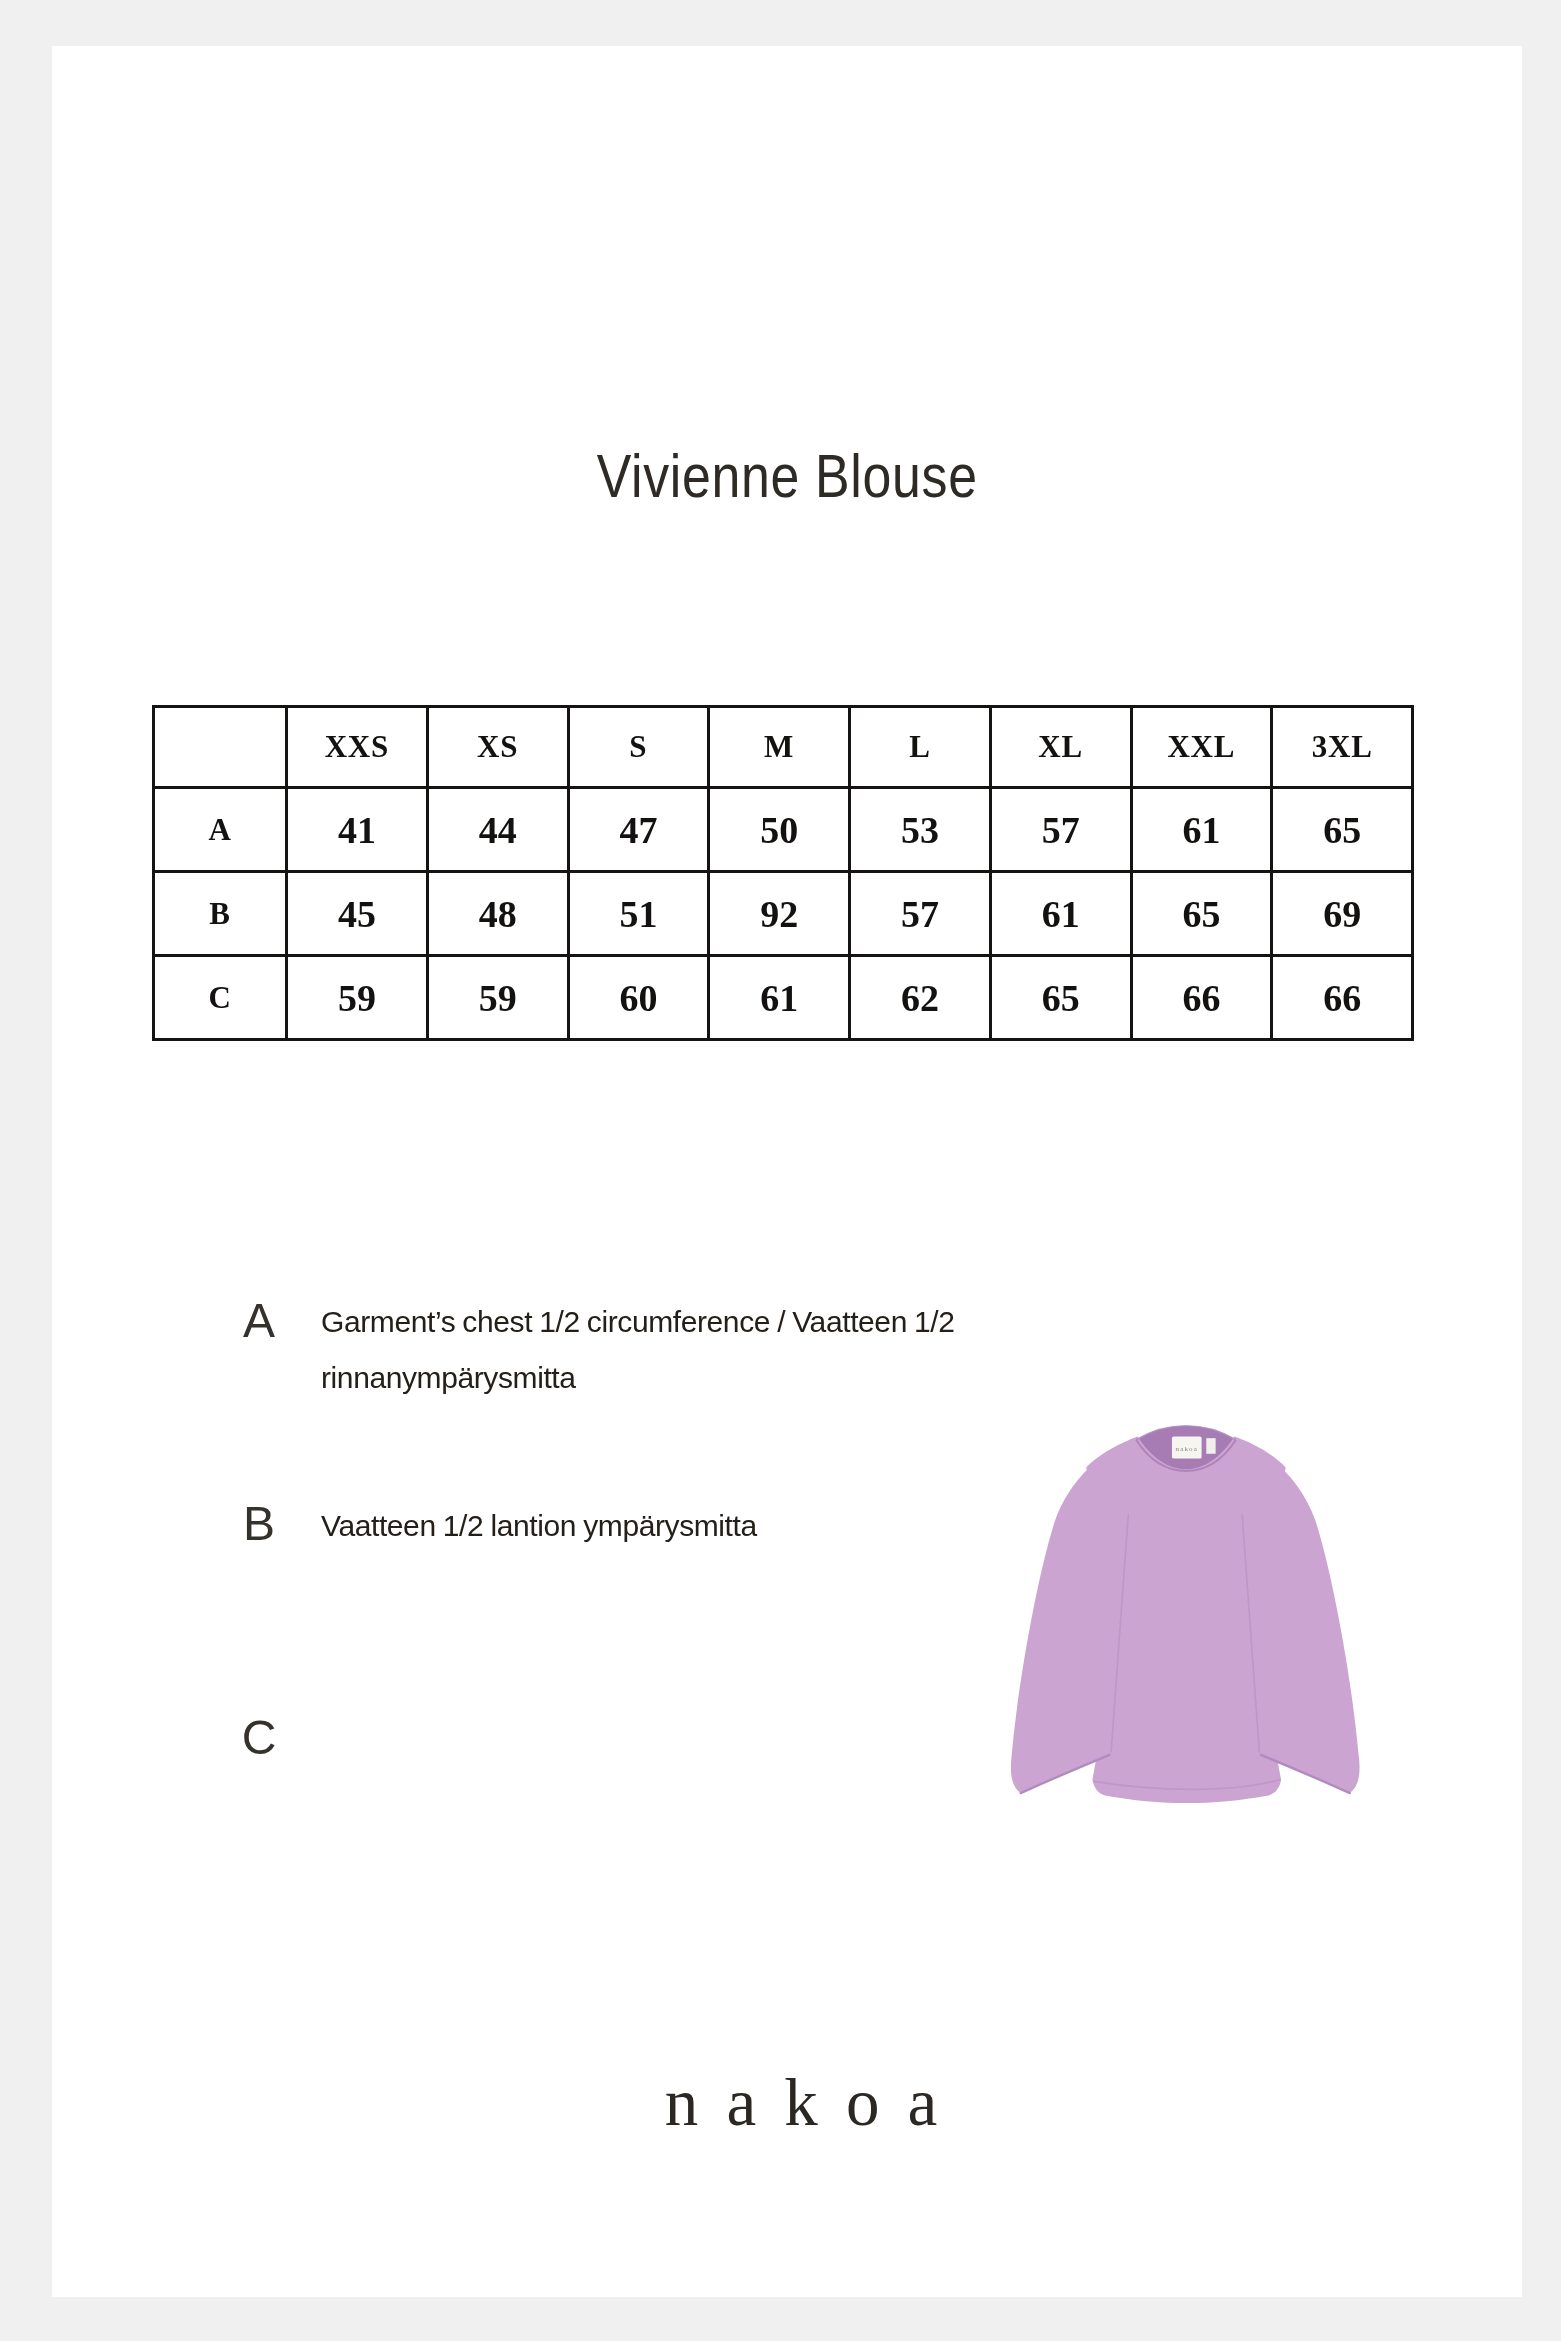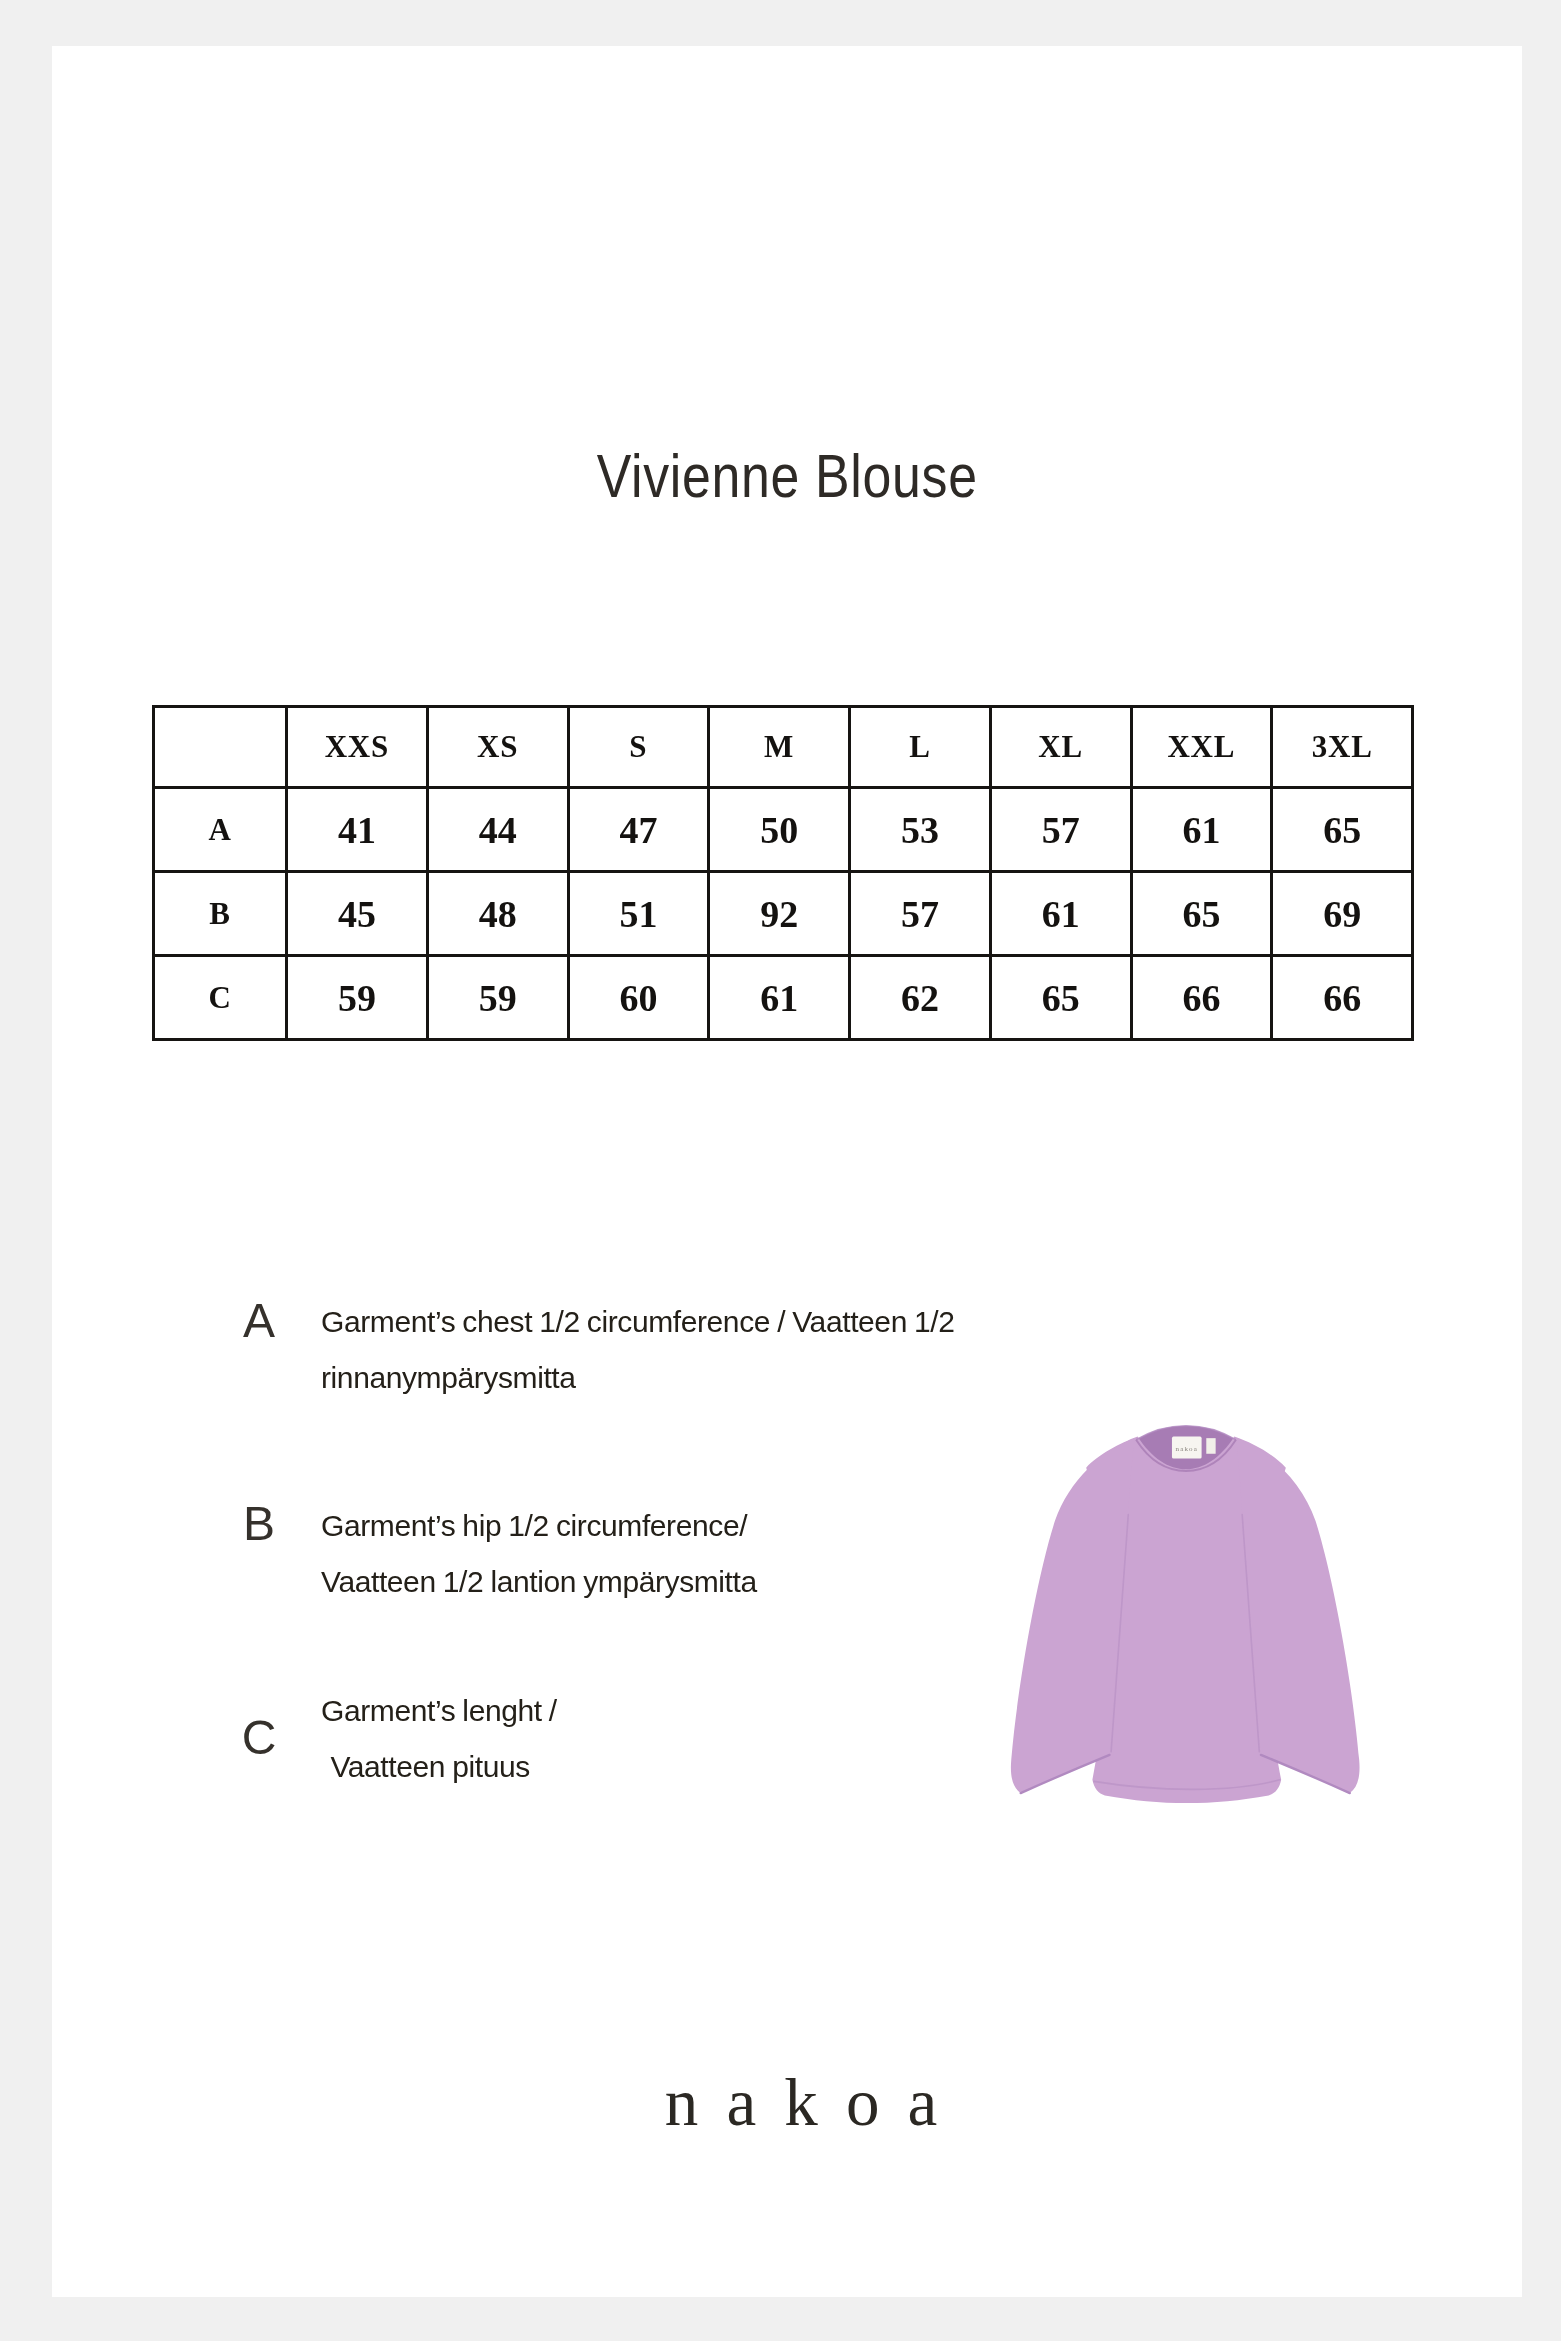--- a/index.html
+++ b/index.html
@@ -125,29 +125,24 @@
   </table>
 
   <div class="legend-letter" style="top:1251px;">A</div>
   <div class="legend-text" style="top:1248px;">
     <div>Garment’s chest 1/2 circumference / Vaatteen 1/2</div>
     <div>rinnanympärysmitta</div>
   </div>
 
   <div class="legend-letter" style="top:1454px;">B</div>
   <div class="legend-text" style="top:1452px;">
-    <div>Garment’s hip 1/2 circumference/</div>
     <div>Vaatteen 1/2 lantion ympärysmitta</div>
   </div>
 
   <div class="legend-letter" style="top:1668px;">C</div>
-  <div class="legend-text" style="top:1637px;">
-    <div>Garment’s lenght /</div>
-    <div class="indent">Vaatteen pituus</div>
-  </div>
 
   <svg class="product-photo" viewBox="0 0 540 500">
 
     <path d="M 206 24 C 226 12 246 6 270 6 C 294 6 314 12 334 24 C 316 52 293 64 270 64 C 247 64 224 52 206 24 Z" fill="#a77cb4"></path>
 
     <path d="M 208 20 C 186 28 156 44 142 60 C 162 122 176 164 182 206 C 175 300 162 398 150 460 C 152 471 158 478 166 480 C 238 493 304 493 376 480 C 384 478 390 471 392 460 C 380 398 367 300 360 206 C 366 164 379 122 398 60 C 384 44 356 28 332 20 C 314 48 292 62 270 62 C 248 62 226 48 208 20 Z" fill="#cba4d2"></path>
 
     <path d="M 204 22 C 162 38 120 76 102 128 C 80 196 54 338 46 434 C 44 456 48 470 58 477 C 96 460 138 442 172 428 C 178 348 186 240 195 130 C 198 90 200 52 204 22 Z" fill="#cba4d2"></path>
 
     <path d="M 334 22 C 376 38 418 76 436 128 C 458 196 484 338 492 434 C 494 456 490 470 480 477 C 442 460 400 442 366 428 C 360 348 352 240 343 130 C 340 90 338 52 334 22 Z" fill="#cba4d2"></path>

